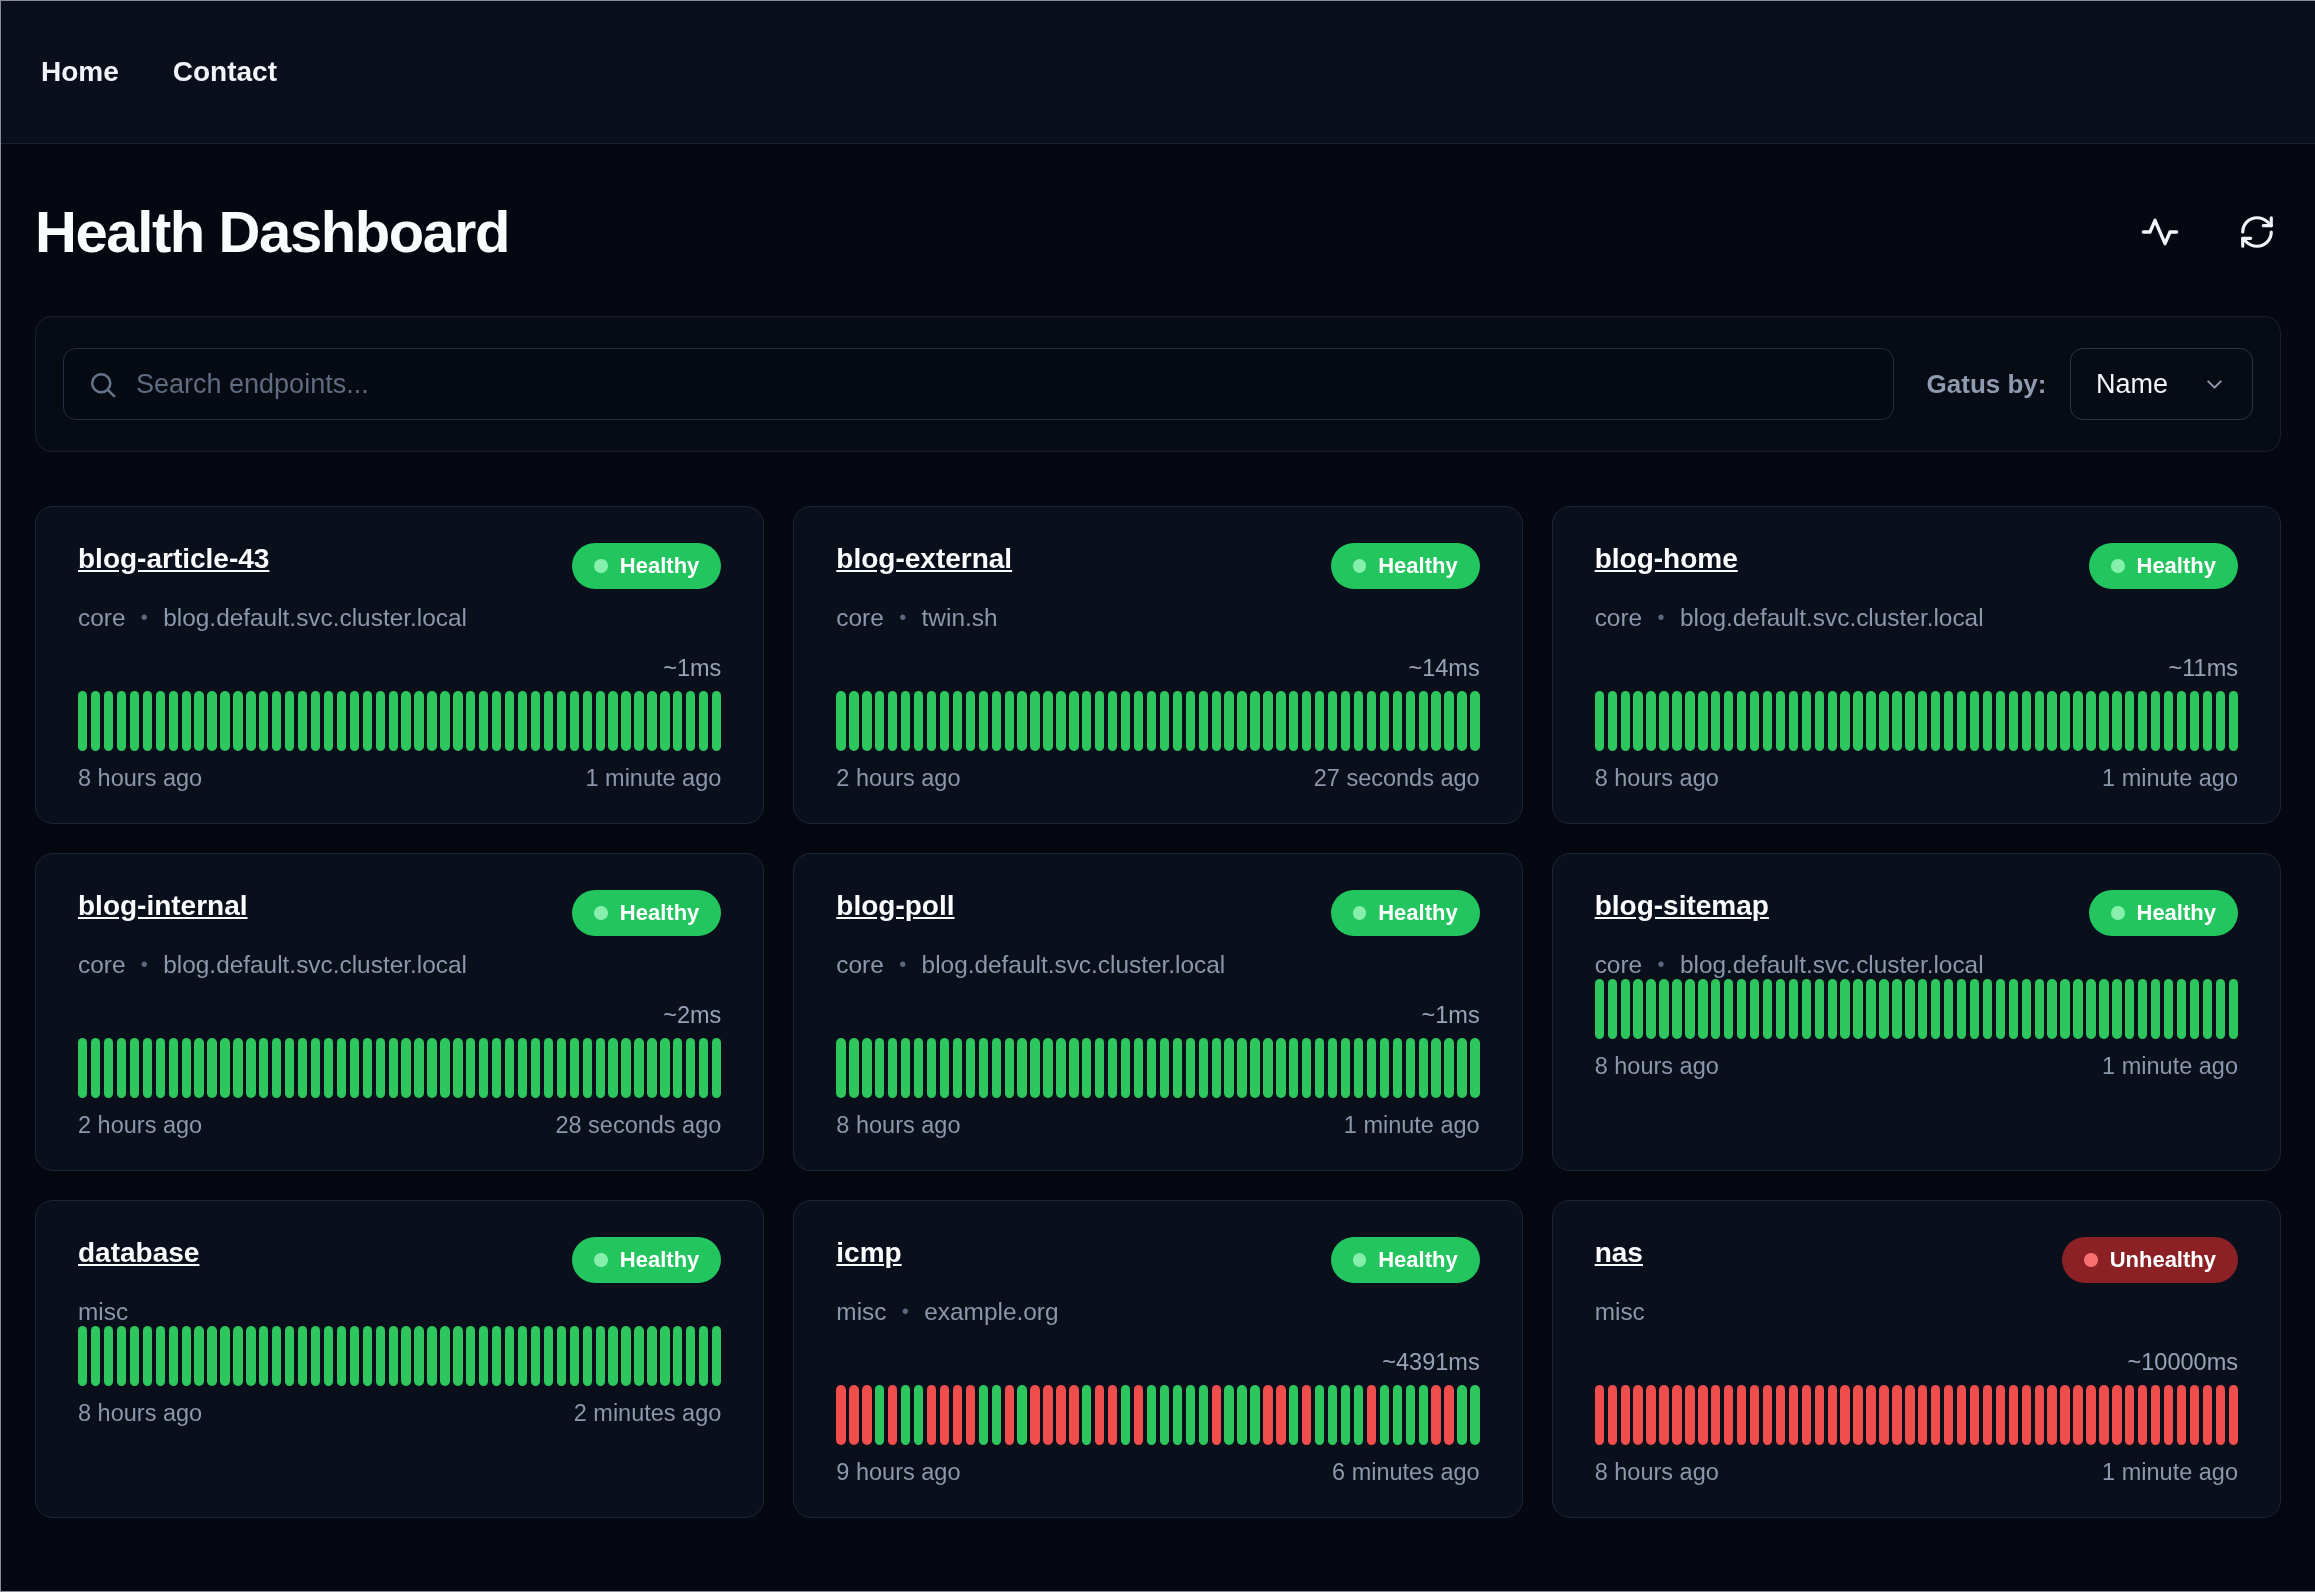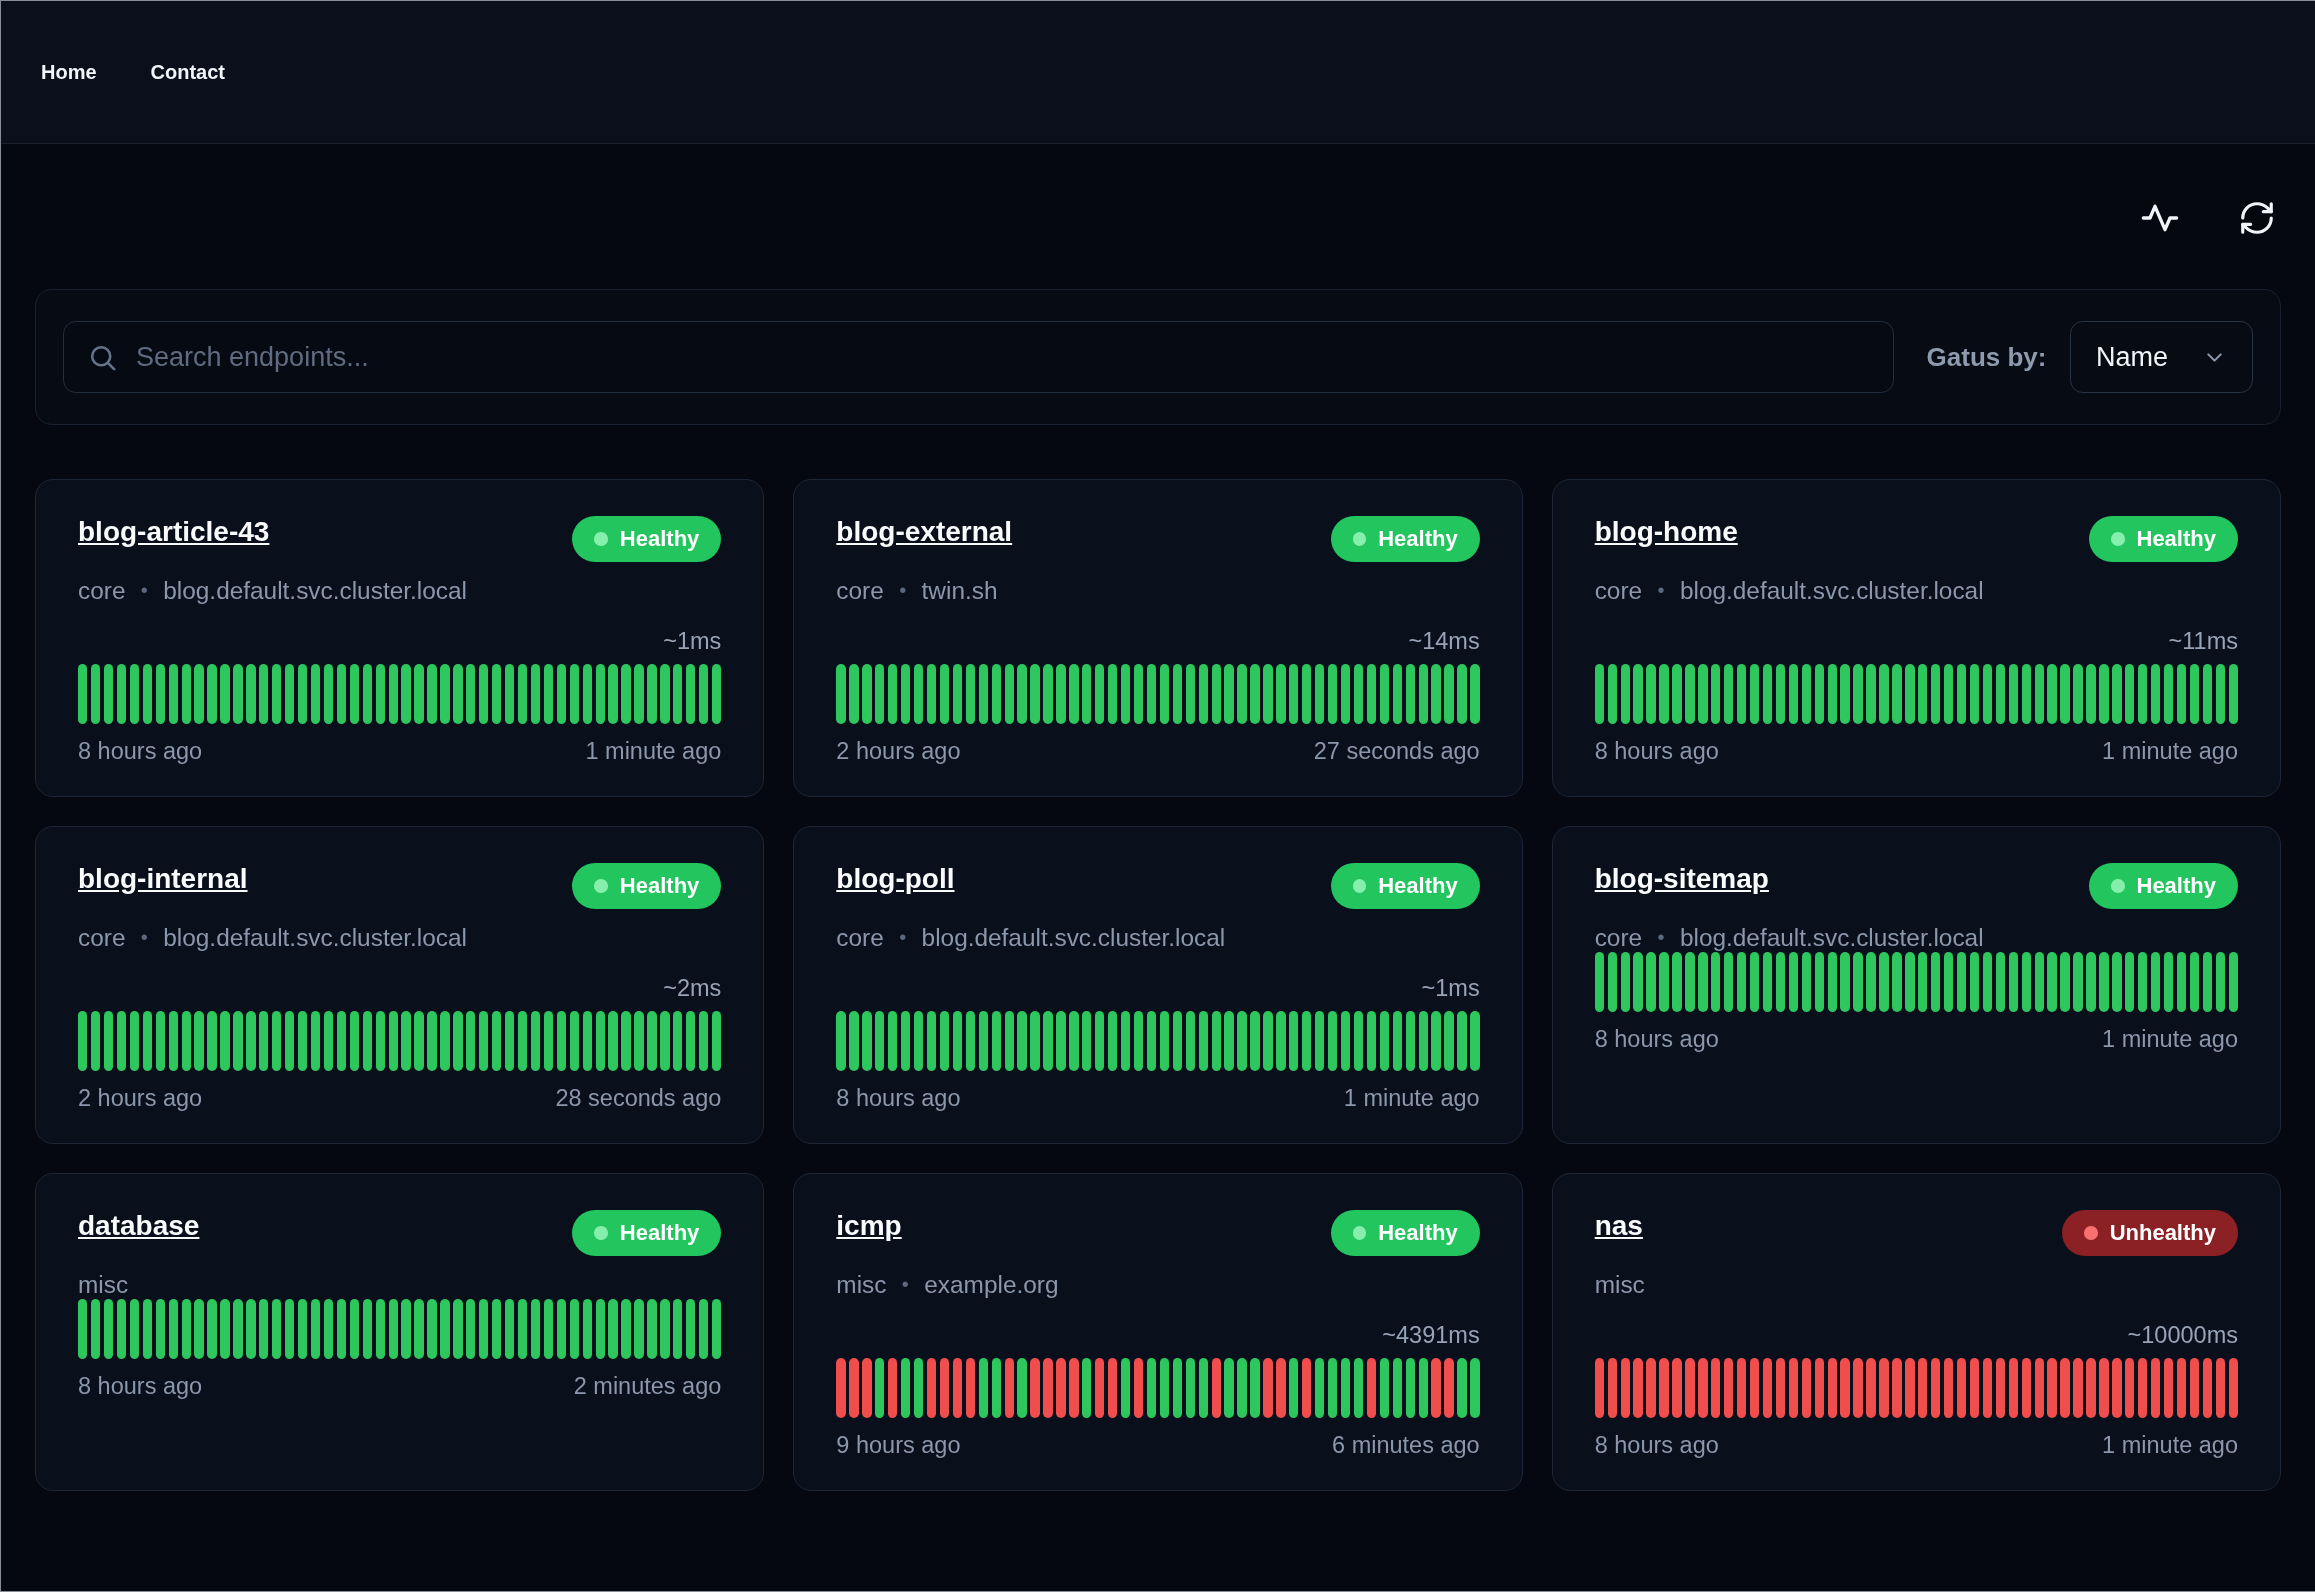--- a/index.html
+++ b/index.html
@@ -18,21 +18,21 @@
     display:flex; align-items:center; justify-content:space-between;
     padding:0 40px;
     background:#0a0f1b;
     border-bottom:0.9px solid #1a2230;
   }
   .brand { display:flex; align-items:center; gap:27px; }
   .logo-svg { overflow:visible; display:block; margin-top:12.7px; }
   .brand-name { font-size:42px; font-weight:700; letter-spacing:-0.5px; color:#fafbfd; }
   .brand-sub  { font-size:24.4px; color:#9aa6b8; margin-top:7.2px; }
   .nav-links { display:flex; gap:54px; }
-  .nav-links a { color:#f1f5f9; font-size:20px; font-weight:600; text-decoration:none; cursor:pointer; }
+  .nav-links a { color:#f1f5f9; font-size:28px; font-weight:600; text-decoration:none; cursor:pointer; }
 
   
   main { padding:0 34px; }
   .page-head { display:flex; justify-content:space-between; align-items:center; margin-top:54px; }
   h1 { font-size:58px; font-weight:800; letter-spacing:-1.4px; color:#fafbfd; }
   .page-sub { font-size:26px; color:#94a3b8; margin-top:16.3px; }
   .head-icons { display:flex; gap:58px; align-items:center; padding-right:5.4px; }
   .icon-btn { background:none; border:none; padding:0; line-height:0; cursor:pointer; color:#f1f5f9; }
 
   
@@ -99,20 +99,21 @@
 <header class="nav">
   <nav class="nav-links">
     <a>Home</a>
     <a>Contact</a>
   </nav>
 </header>
 
 <main>
   <div class="page-head">
     <div>
+      <h1>Health Dashboard</h1>
     </div>
     <div class="head-icons">
       <button class="icon-btn" aria-label="activity">
         <svg width="40" height="40" viewBox="0 0 24 24" fill="none" stroke="currentColor" stroke-width="2" stroke-linecap="round" stroke-linejoin="round">
           <path d="M22 12h-4l-3 7L9 5l-3 7H2"></path>
         </svg>
       </button>
       <button class="icon-btn" aria-label="refresh">
         <svg width="38" height="38" viewBox="0 0 24 24" fill="none" stroke="currentColor" stroke-width="2" stroke-linecap="round" stroke-linejoin="round">
           <path d="M3 12a9 9 0 0 1 9-9 9.75 9.75 0 0 1 6.74 2.74L21 8"></path>

